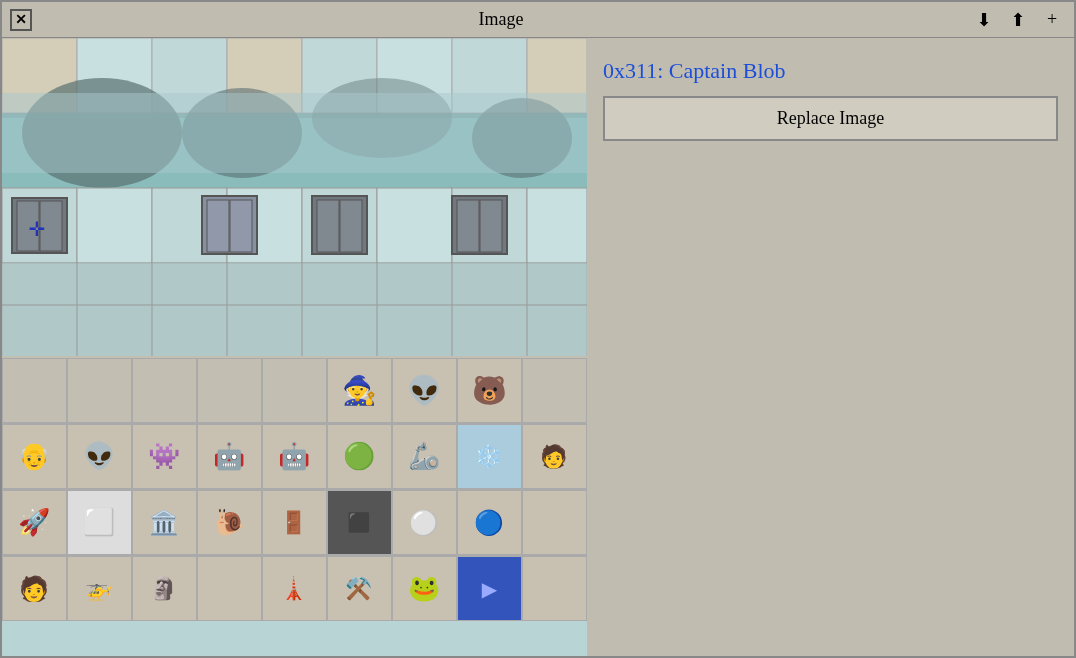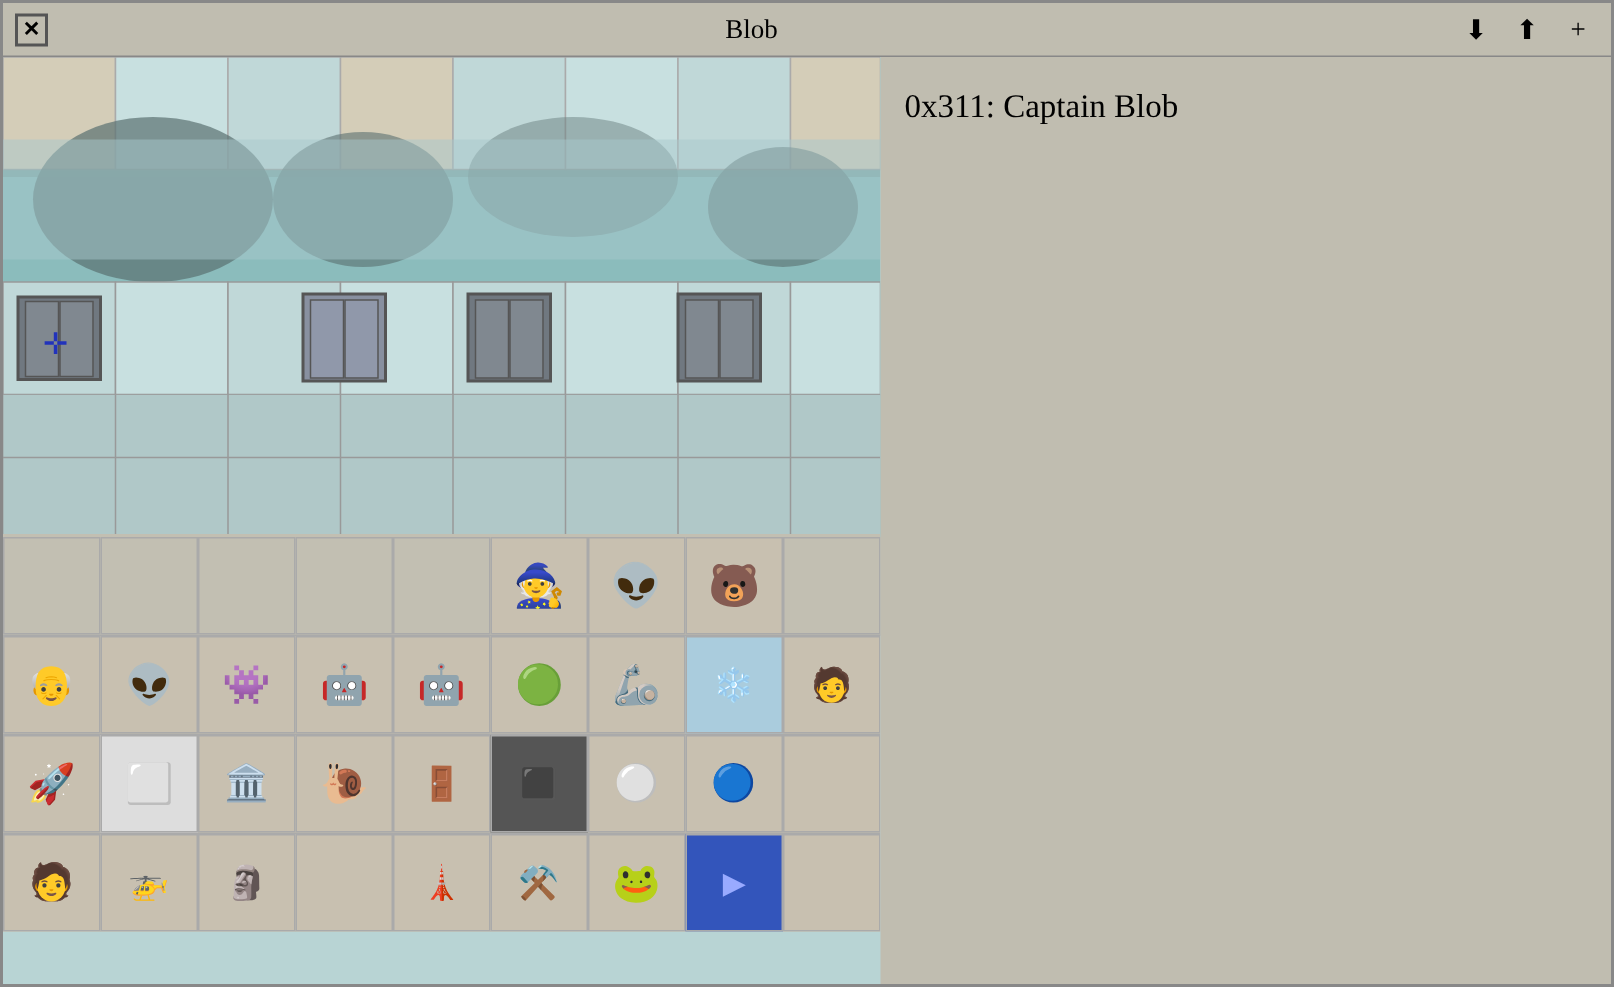--- a/index.html
+++ b/index.html
@@ -122,21 +122,21 @@
       padding: 20px 16px;
       background: #c0bdb0;
       display: flex;
       flex-direction: column;
       gap: 12px;
     }
 
     .tile-id-name {
       font-size: 22px;
       font-weight: normal;
-      color: #000000;
+      color: #1d4ed8;
       font-family: 'Times New Roman', serif;
     }
 
     .tile-binary {
       font-size: 14px;
       font-family: monospace;
       color: #000;
       word-break: break-all;
       line-height: 1.4;
     }
@@ -161,21 +161,21 @@
 <body>
 
 <div class="window">
 
   <div class="title-bar">
     <div class="title-bar-left">
       <div class="close-btn">
         <span>✕</span>
       </div>
     </div>
-    <div class="title-bar-center">Blob</div>
+    <div class="title-bar-center">Image</div>
     <div class="title-bar-right">
       <div class="title-icon-btn">
         <span>⬇</span>
       </div>
       <div class="title-icon-btn">
         <span>⬆</span>
       </div>
       <div class="title-icon-btn">
         <span>+</span>
       </div>
@@ -435,15 +435,16 @@
 
         <div class="tile-cell" style="width:65px;height:65px;">
           <span style="font-size:28px; color:#996633;">🐻</span>
         </div>
         <div class="tile-cell tile-cell-empty" style="width:65px;height:65px;background:#c2bfb2;"></div>
       </div>
     </div>
 
     <div class="info-panel">
       <div class="tile-id-name">0x311:  Captain Blob</div>
+      <button class="action-btn">Replace Image</button>
     </div>
   </div>
 </div>
 
 </body></html>

